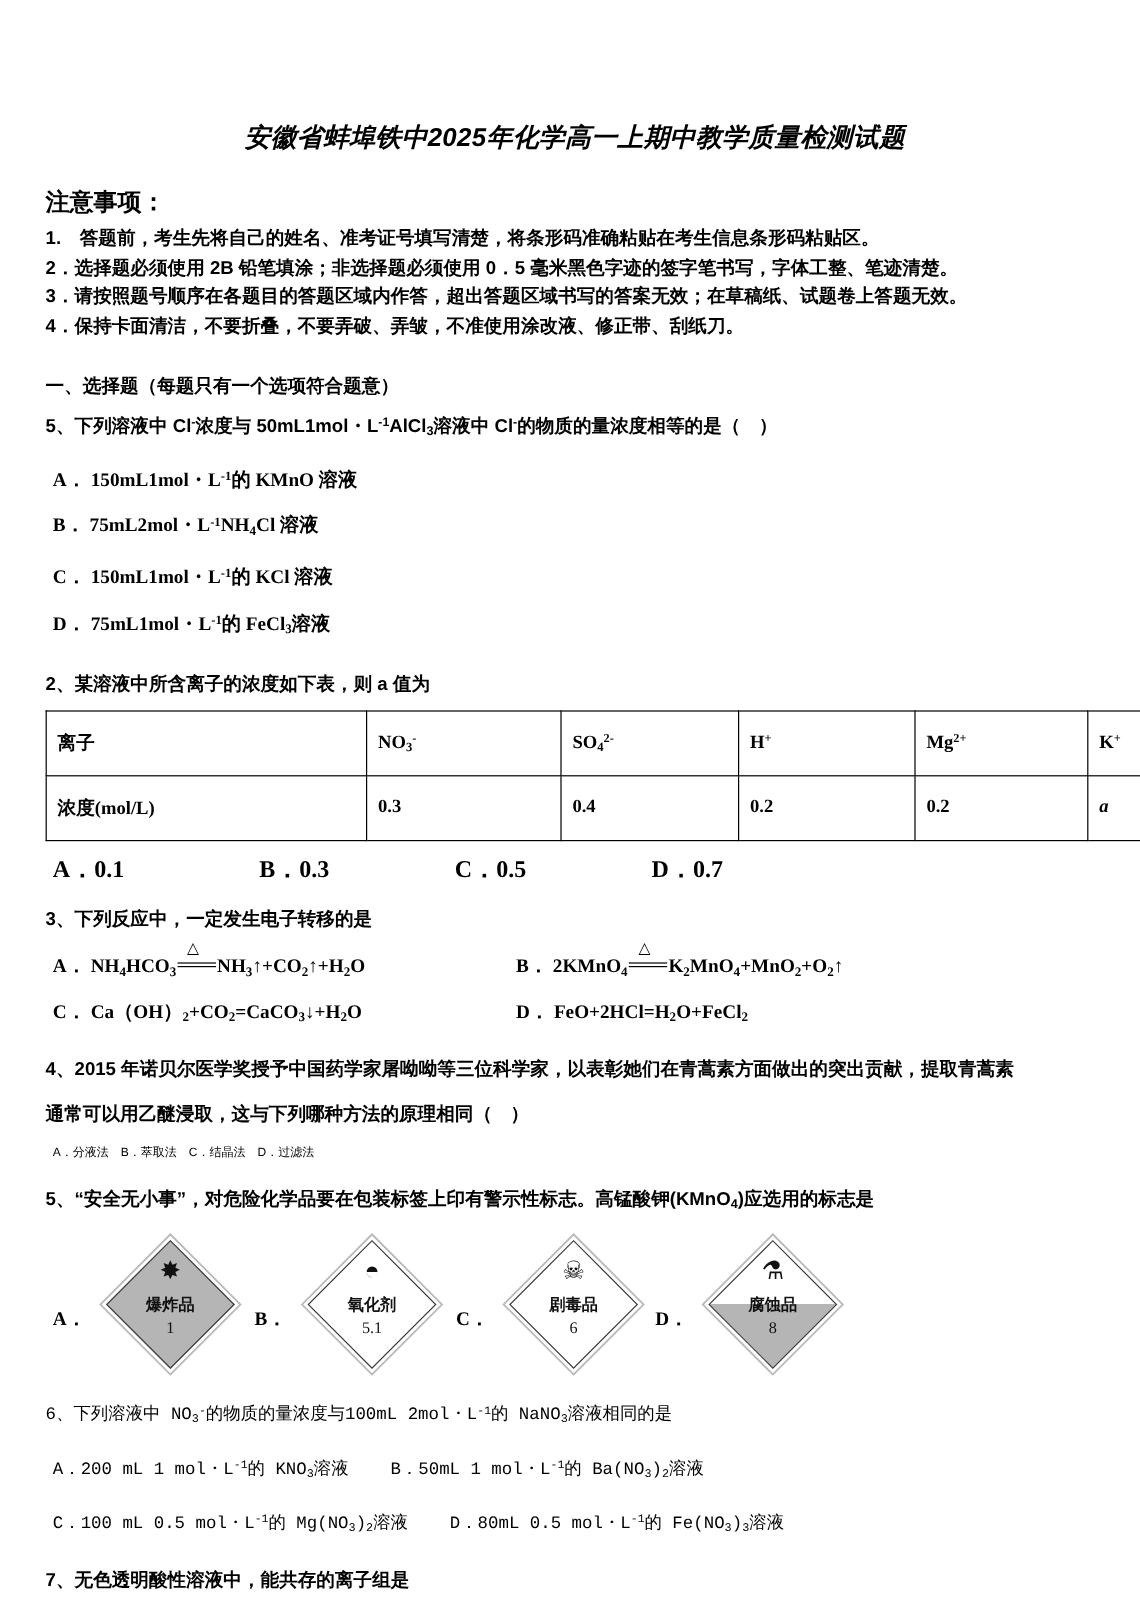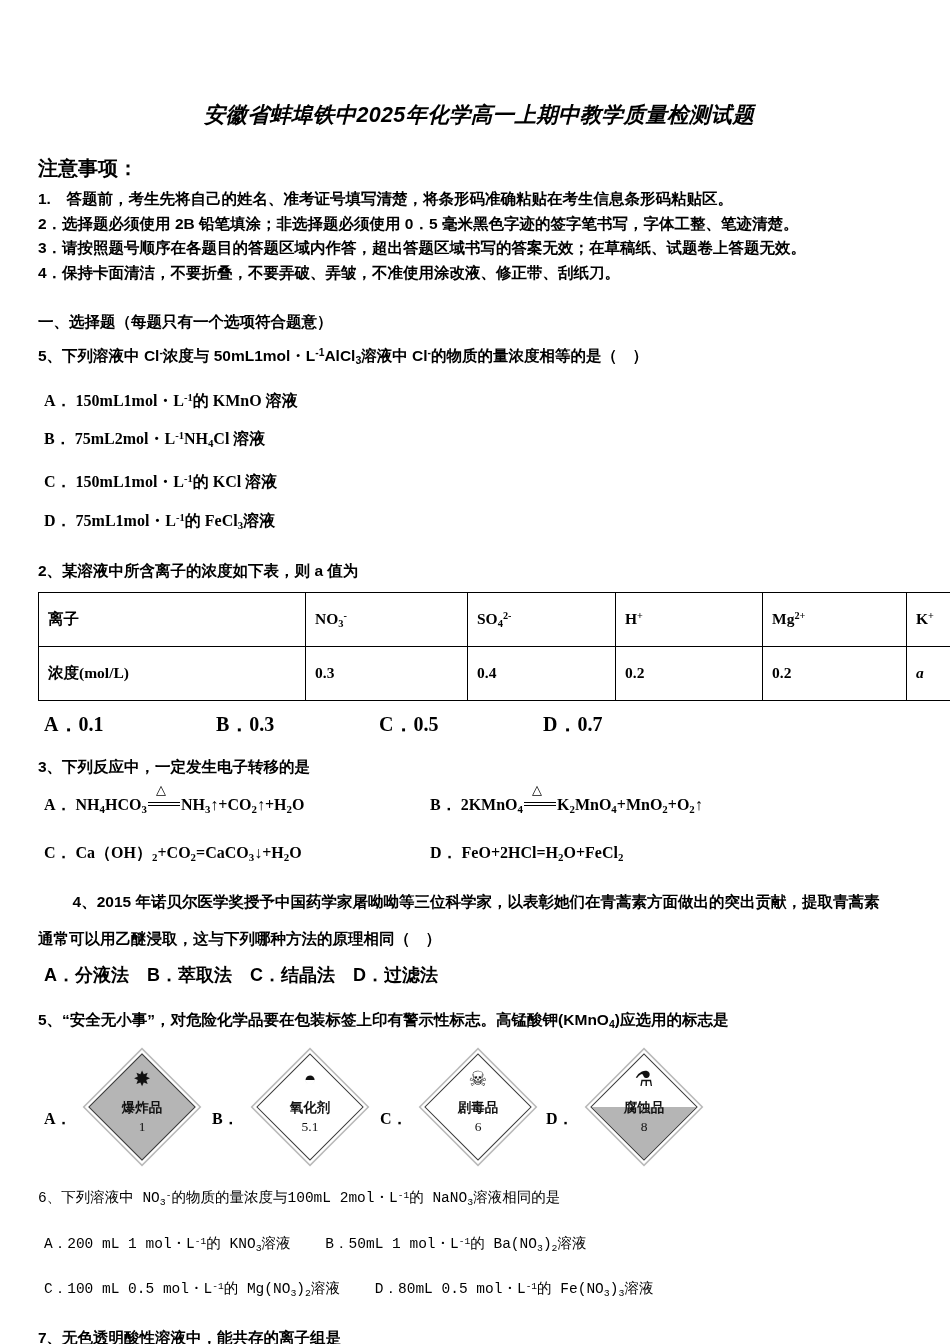--- a/index.html
+++ b/index.html
@@ -74,22 +74,22 @@
   }
   .opt {
     font-family: "Liberation Serif", "DejaVu Serif", serif;
     font-weight: bold;
     font-size: 16px;
     line-height: 22px;
     margin: 14px 0 0 6px;
   }
   .opt-inline {
     font-family: "Liberation Sans", "DejaVu Sans", sans-serif;
-    font-weight: bold;
-    font-size: 18px;
+    font-weight: normal;
+    font-size: 10px;
     margin: 12px 0 0 6px;
   }
   .mono {
     font-family: "Liberation Mono", "DejaVu Sans Mono", monospace;
     font-size: 14.5px;
     font-weight: normal;
     letter-spacing: 0px;
   }
   sub { font-size: 0.68em; vertical-align: -0.28em; }
   sup { font-size: 0.66em; vertical-align: 0.45em; }
@@ -311,32 +311,32 @@
       <span class="eq" style="left:0;">
         <span>A．</span>
         <span>NH</span><sub>4</sub><span>HCO</span><sub>3</sub><span class="arrow-delta"><span class="tri">△</span><span class="bars"></span></span><span>NH</span><sub>3</sub><span>↑+CO</span><sub>2</sub><span>↑+H</span><sub>2</sub><span>O</span>
       </span>
       <span class="eq" style="left:386px;">
         <span>B．</span>
         <span>2KMnO</span><sub>4</sub><span class="arrow-delta"><span class="tri">△</span><span class="bars"></span></span><span>K</span><sub>2</sub><span>MnO</span><sub>4</sub><span>+MnO</span><sub>2</sub><span>+O</span><sub>2</sub><span>↑</span>
       </span>
     </div>
 
-    <div class="eqrow" style="margin-top:24px;text-align:center;">
+    <div class="eqrow" style="margin-top:14px;text-align:center;">
       <span class="eq" style="left:0;">
         <span>C．</span>
         <span>Ca（OH）</span><sub>2</sub><span>+CO</span><sub>2</sub><span>=CaCO</span><sub>3</sub><span>↓+H</span><sub>2</sub><span>O</span>
       </span>
       <span class="eq" style="left:386px;">
         <span>D．</span>
         <span>FeO+2HCl=H</span><sub>2</sub><span>O+FeCl</span><sub>2</sub>
       </span>
     </div>
 
-    <div class="q-stem" style="margin-top:22px;text-align:center;">4、2015 年诺贝尔医学奖授予中国药学家屠呦呦等三位科学家，以表彰她们在青蒿素方面做出的突出贡献，提取青蒿素</div>
+    <div class="q-stem" style="margin-top:22px;">4、2015 年诺贝尔医学奖授予中国药学家屠呦呦等三位科学家，以表彰她们在青蒿素方面做出的突出贡献，提取青蒿素</div>
     <div class="q-stem" style="margin-top:12px;">通常可以用乙醚浸取，这与下列哪种方法的原理相同（　）</div>
     <div class="opt-inline" style="margin-top:12px;">A．分液法　B．萃取法　C．结晶法　D．过滤法</div>
 
     <div class="q-stem" style="margin-top:20px;">
       <span>5、“安全无小事”，对危险化学品要在包装标签上印有警示性标志。高锰酸钾(KMnO</span><sub>4</sub><span>)应选用的标志是</span>
     </div>
 
     <div class="hazard-row">
 
       <span class="haz-letter" style="left:6px;">A．</span>

